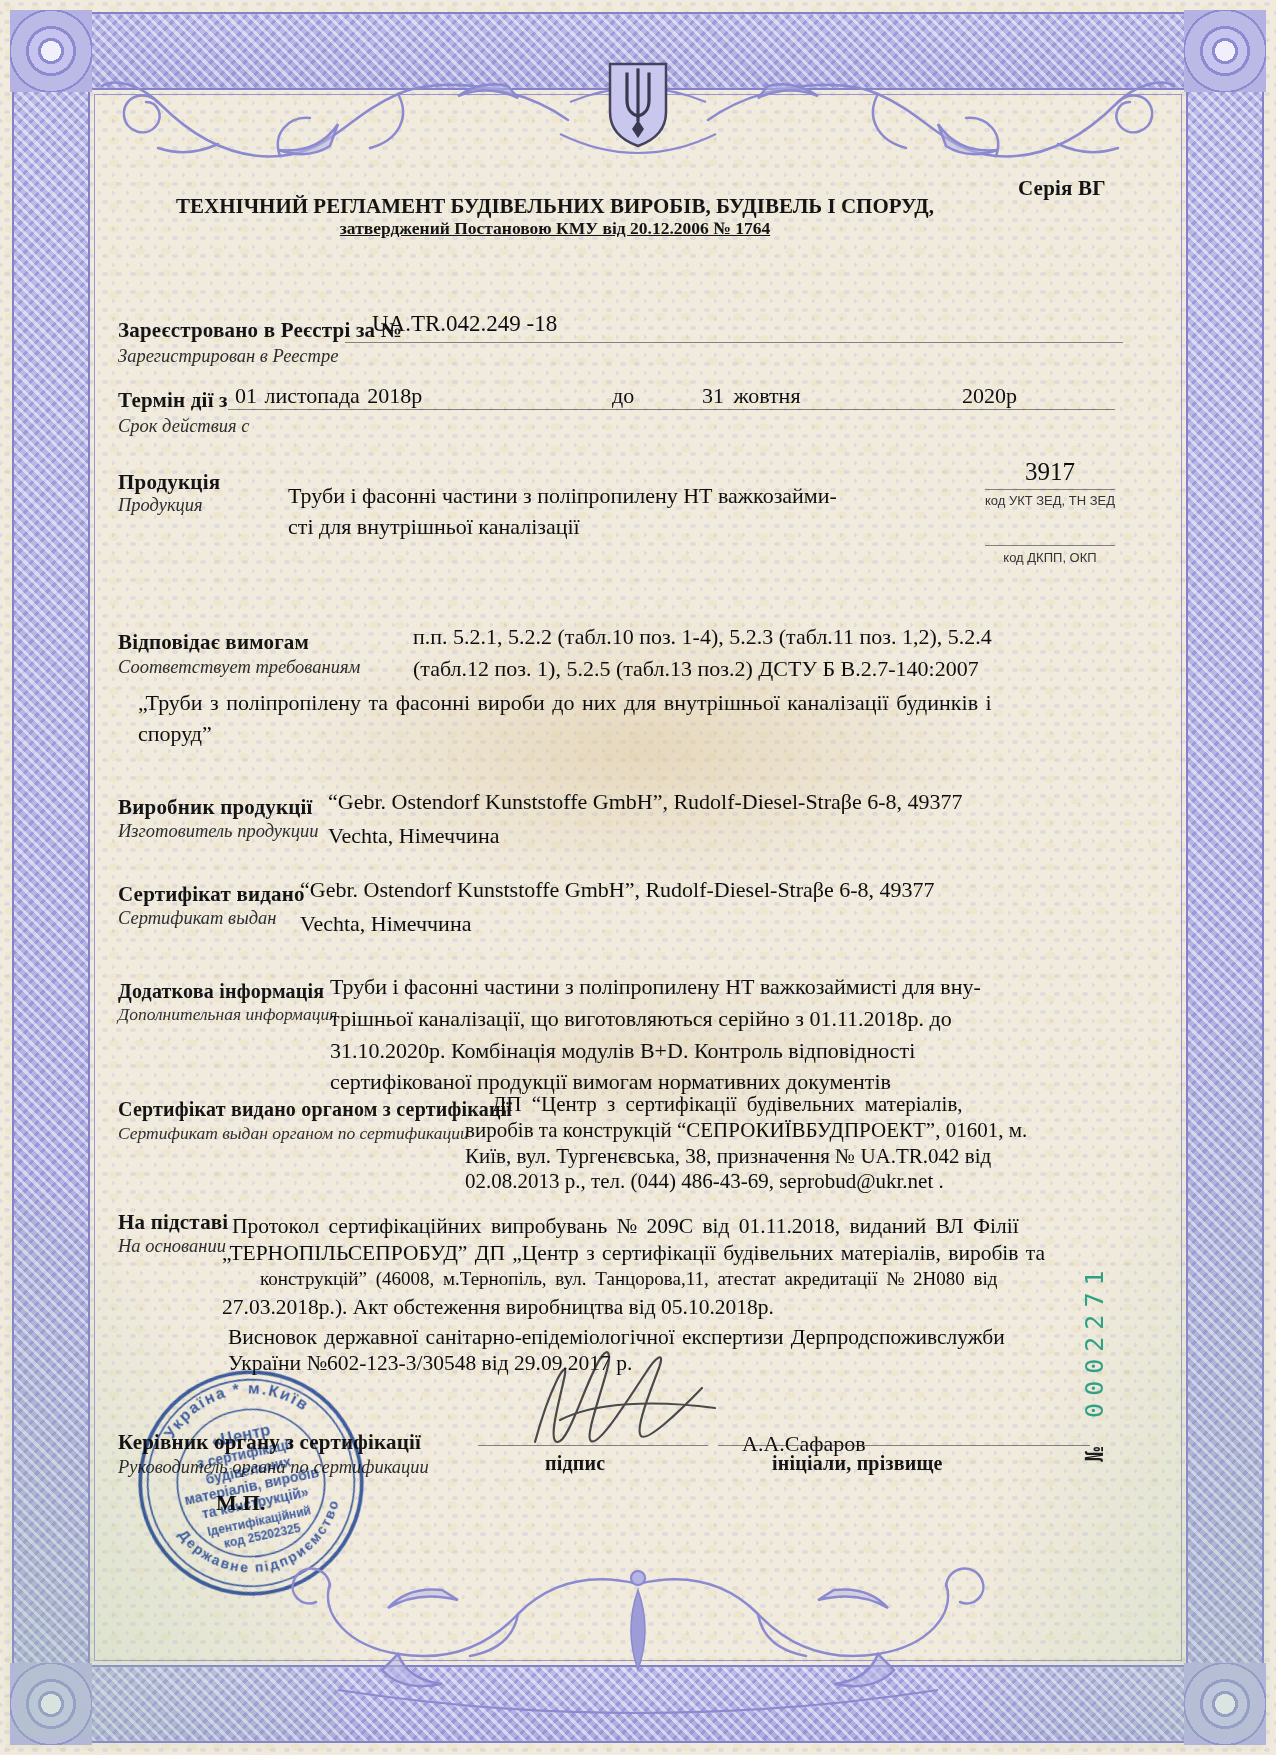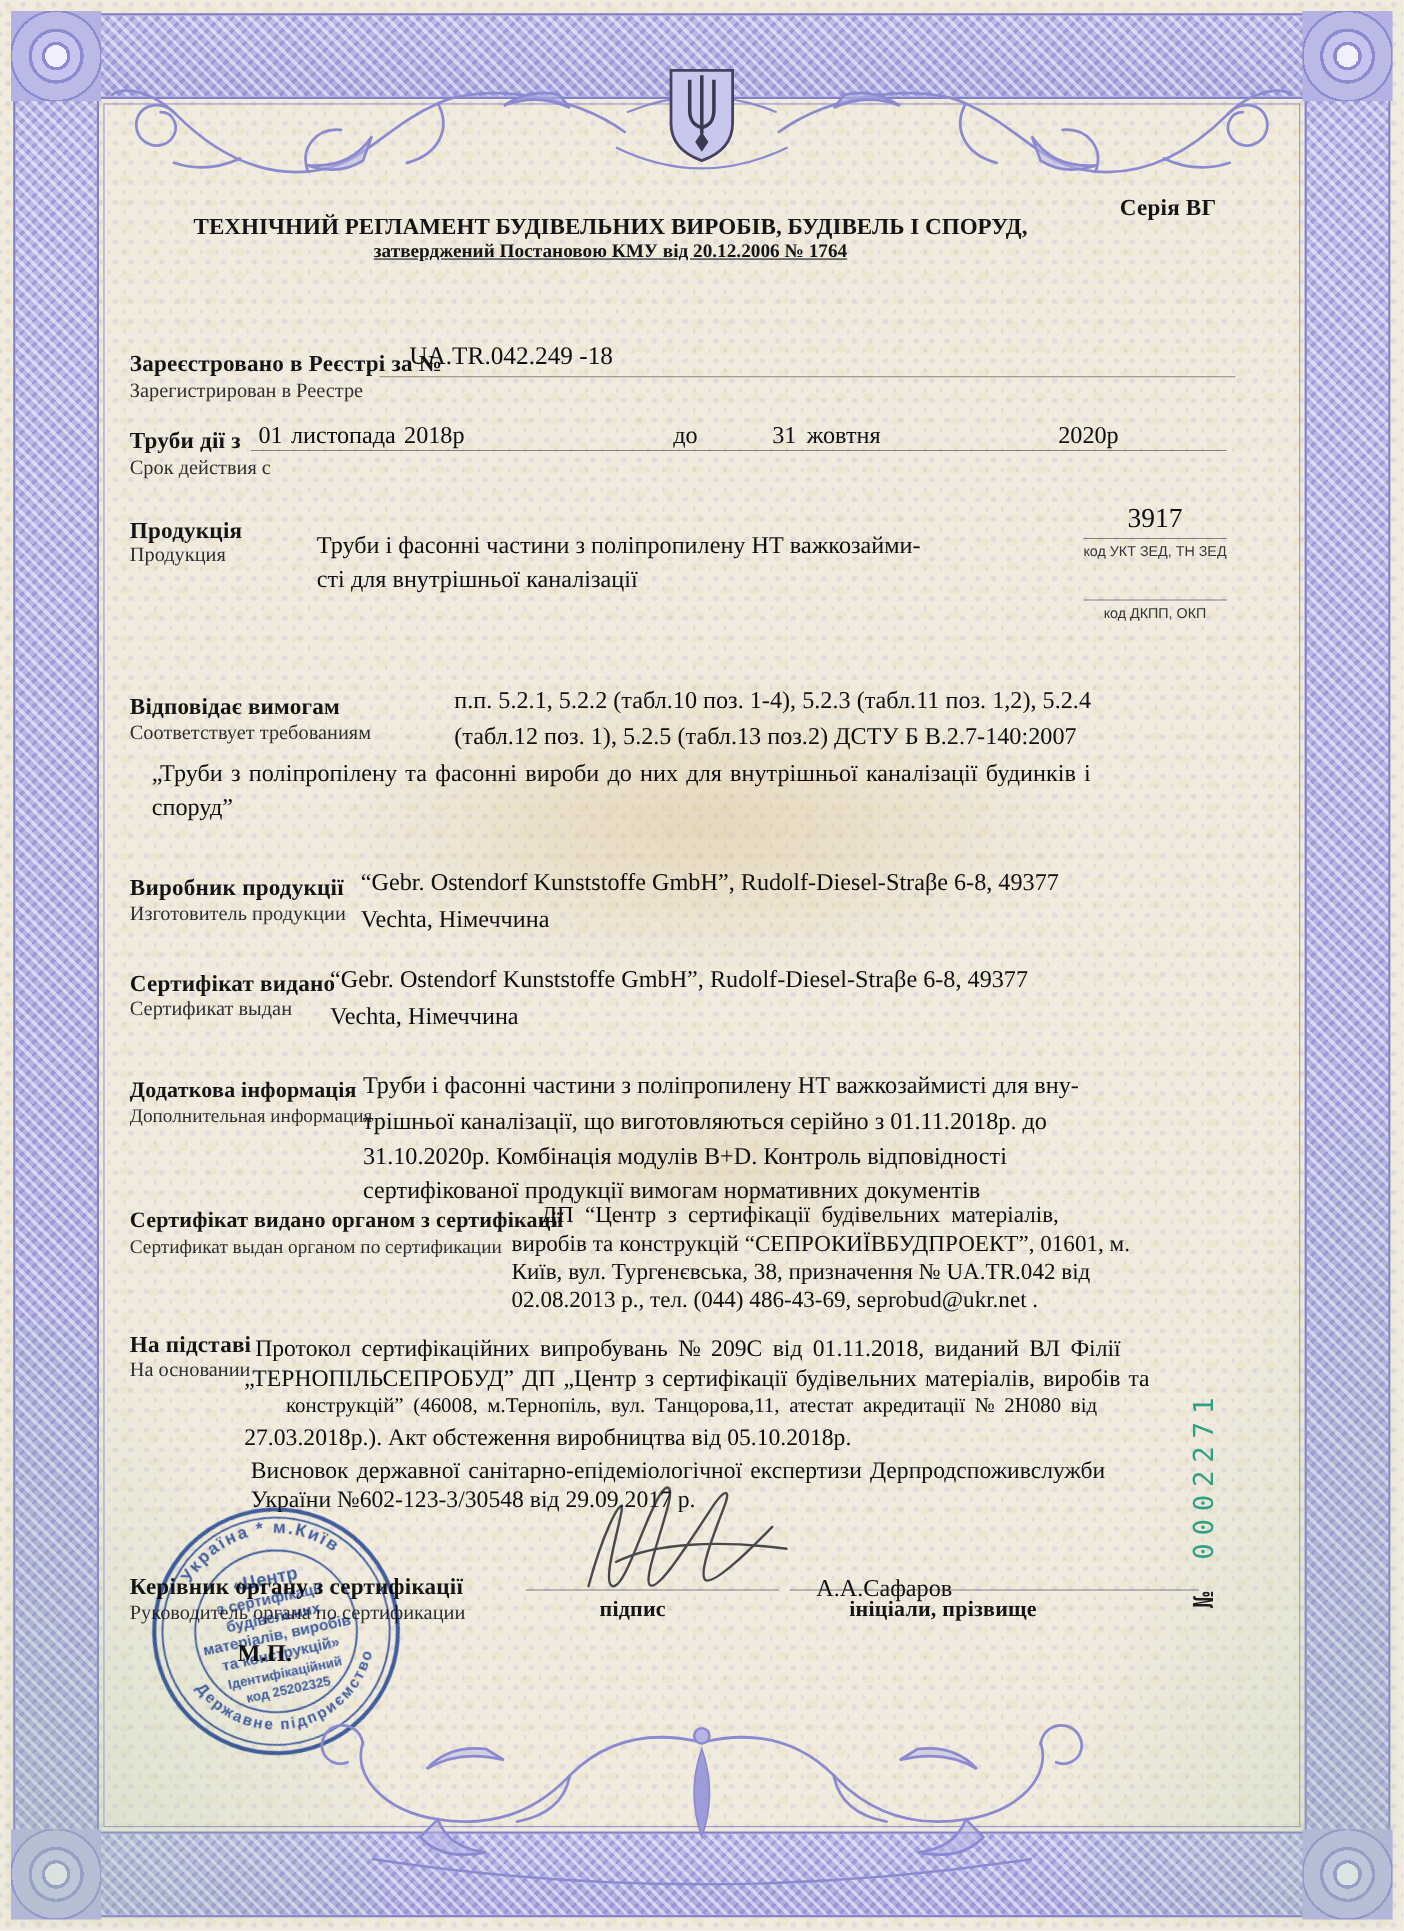--- a/index.html
+++ b/index.html
@@ -15,21 +15,21 @@
   .band{position:absolute;
     background:
       repeating-linear-gradient(45deg, rgba(255,255,255,.5) 0 3px, rgba(255,255,255,0) 3px 8px),
       repeating-linear-gradient(-45deg, rgba(118,116,196,.42) 0 3px, rgba(118,116,196,0) 3px 8px),
       linear-gradient(#bdbbe8,#aeace0);
     border:2px solid #8381c8;box-sizing:border-box;}
   .cmed{position:absolute;width:82px;height:82px;
     background:radial-gradient(circle at 50% 50%, #f0effb 0 10px, #8d8bd0 10px 13px, #c6c4ee 13px 22px, #8d8bd0 22px 25px, #bbb9e6 25px 40px, #8d8bd0 40px 42px, #b4b2e2 42px);}
   .inner-frame{position:absolute;inset:94px;border:1.5px solid rgba(138,136,206,.85);pointer-events:none;}
   .lbl{font-weight:700;font-size:21px;color:#141414;letter-spacing:.2px;white-space:nowrap;}
-  .sub{font-size:18.5px;color:#2d2d2d;white-space:nowrap;}
+  .sub{font-style:italic;font-size:18.5px;color:#2d2d2d;white-space:nowrap;}
   .val{font-size:22px;color:#0e0e0e;white-space:nowrap;}
   .rule{border-top:1px solid rgba(60,60,60,.6);height:0;}
   .cap{font-family:"Liberation Sans",sans-serif;font-size:13px;color:#333;text-align:center;white-space:nowrap;}
   .hline{font-weight:700;color:#141414;text-align:center;white-space:nowrap;}
   .title{font-family:"DejaVu Serif",serif;font-weight:700;font-size:45px;letter-spacing:1px;
     color:#f1ebdf;-webkit-text-stroke:2.2px #2b2b2b;text-shadow:1.5px 1.5px 0 rgba(80,80,80,.55);
     text-align:center;white-space:nowrap;}
   .ws4{word-spacing:4px;} .ws5{word-spacing:5px;} .ws2{word-spacing:2px;}
   .stamp{position:absolute;left:130px;top:1362px;width:242px;height:242px;
     transform:rotate(-12deg);color:#2e55b0;opacity:.9;mix-blend-mode:multiply;filter:blur(.35px);}
@@ -87,21 +87,21 @@
 
   <div class="abs hline" style="left:150px;top:194px;width:810px;font-size:21px;">ТЕХНІЧНИЙ РЕГЛАМЕНТ БУДІВЕЛЬНИХ ВИРОБІВ, БУДІВЕЛЬ І СПОРУД,</div>
   <div class="abs hline" style="left:150px;top:218px;width:810px;font-size:17.5px;text-decoration:underline;">затверджений Постановою КМУ від 20.12.2006 № 1764</div>
   <div class="abs lbl" style="left:1018px;top:176px;font-size:21px;">Серія  ВГ</div>
 
   <div class="abs lbl" style="left:118px;top:318px;">Зареєстровано в Реєстрі за №</div>
   <div class="abs sub" style="left:118px;top:346px;">Зарегистрирован в Реестре</div>
   <div class="abs val" style="left:372px;top:311px;font-size:23px;">UA.TR.042.249 -18</div>
   <div class="abs rule" style="left:345px;top:342px;width:778px;"></div>
 
-  <div class="abs lbl" style="left:118px;top:388px;">Труби дії з</div>
+  <div class="abs lbl" style="left:118px;top:388px;">Термін дії з</div>
   <div class="abs sub" style="left:118px;top:416px;">Срок действия с</div>
   <div class="abs val ws2" style="left:235px;top:383px;">01 листопада 2018р</div>
   <div class="abs val" style="left:612px;top:383px;">до</div>
   <div class="abs val ws4" style="left:702px;top:383px;">31 жовтня</div>
   <div class="abs val" style="left:962px;top:383px;">2020р</div>
   <div class="abs rule" style="left:228px;top:409px;width:887px;"></div>
 
   <div class="abs lbl" style="left:118px;top:470px;">Продукція</div>
   <div class="abs sub" style="left:118px;top:495px;">Продукция</div>
   <div class="abs val" style="left:288px;top:483px;">Труби і фасонні частини з поліпропилену НТ важкозайми-</div>

